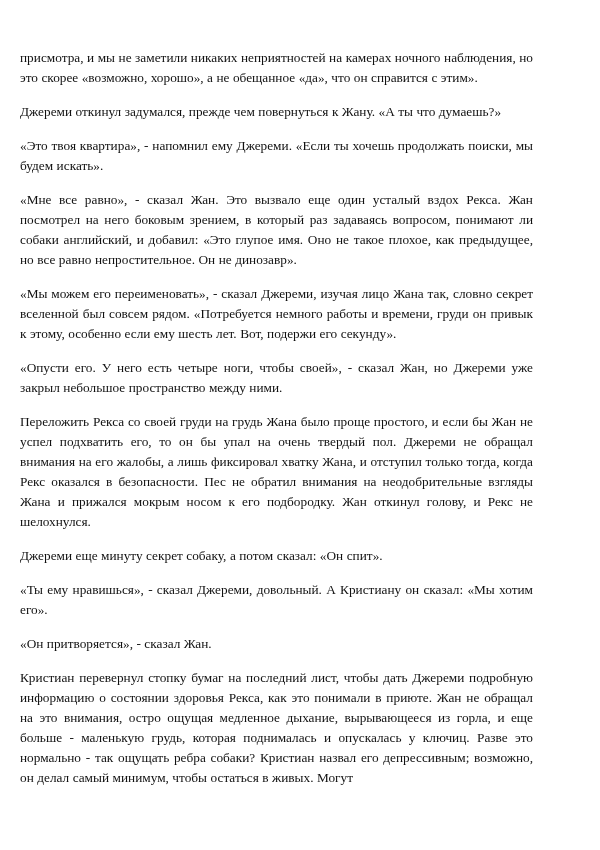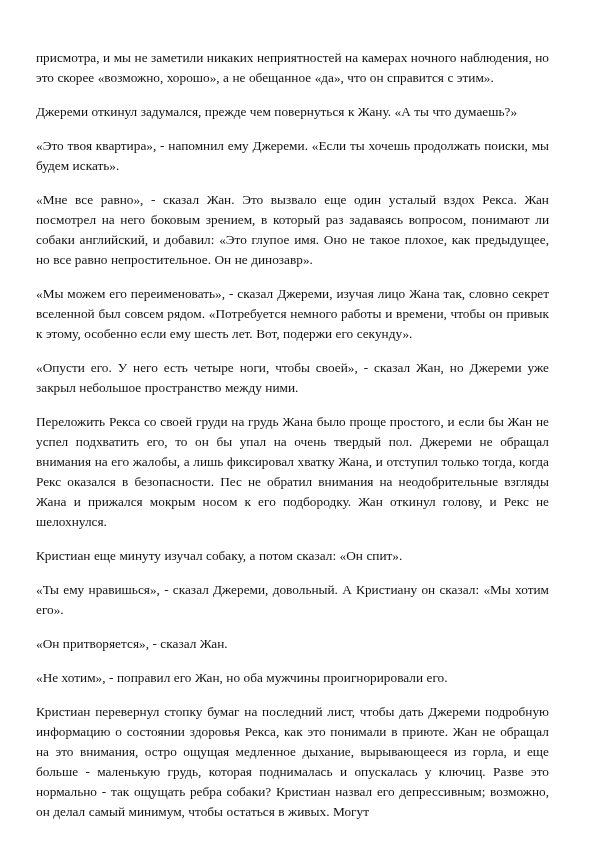--- a/index.html
+++ b/index.html
@@ -13,21 +13,21 @@
     height: 850px;
     overflow: hidden;
     font-family: "Liberation Serif", "DejaVu Serif", serif;
     color: #111111;
     -webkit-font-smoothing: antialiased;
   }
   .page {
     width: 600px;
     height: 850px;
     box-sizing: border-box;
-    padding: 48px 43px 0 36px;
+    padding: 48px 43px 0 20px;
     background: #ffffff;
     position: relative;
   }
   .doc-body {
     width: 513px;
   }
   p.para {
     margin: 0 0 14px 0;
     font-size: 13.3px;
     line-height: 20px;
@@ -43,22 +43,21 @@
 </style>
 </head>
 <body>
 
 <div class="page">
   <div class="doc-body">
     <p class="para">присмотра, и мы не заметили никаких неприятностей на камерах ночного наблюдения, но это скорее «возможно, хорошо», а не обещанное «да», что он справится с этим».</p>
     <p class="para">Джереми откинул задумался, прежде чем повернуться к Жану. «А ты что думаешь?»</p>
     <p class="para">«Это твоя квартира», - напомнил ему Джереми. «Если ты хочешь продолжать поиски, мы будем искать».</p>
     <p class="para">«Мне все равно», - сказал Жан. Это вызвало еще один усталый вздох Рекса. Жан посмотрел на него боковым зрением, в который раз задаваясь вопросом, понимают ли собаки английский, и добавил: «Это глупое имя. Оно не такое плохое, как предыдущее, но все равно непростительное. Он не динозавр».</p>
-    <p class="para">«Мы можем его переименовать», - сказал Джереми, изучая лицо Жана так, словно секрет вселенной был совсем рядом. «Потребуется немного работы и времени, чтобы он привык к этому, особенно если ему шесть лет. Вот, подержи его секунду».</p>
+    <p class="para">«Мы можем его переименовать», - сказал Джереми, изучая лицо Жана так, словно секрет вселенной был совсем рядом. «Потребуется немного работы и времени, груди он привык к этому, особенно если ему шесть лет. Вот, подержи его секунду».</p>
     <p class="para">«Опусти его. У него есть четыре ноги, чтобы своей», - сказал Жан, но Джереми уже закрыл небольшое пространство между ними.</p>
     <p class="para">Переложить Рекса со своей груди на грудь Жана было проще простого, и если бы Жан не успел подхватить его, то он бы упал на очень твердый пол. Джереми не обращал внимания на его жалобы, а лишь фиксировал хватку Жана, и отступил только тогда, когда Рекс оказался в безопасности. Пес не обратил внимания на неодобрительные взгляды Жана и прижался мокрым носом к его подбородку. Жан откинул голову, и Рекс не шелохнулся.</p>
-    <p class="para">Кристиан еще минуту изучал собаку, а потом сказал: «Он спит».</p>
+    <p class="para">Джереми еще минуту секрет собаку, а потом сказал: «Он спит».</p>
     <p class="para">«Ты ему нравишься», - сказал Джереми, довольный. А Кристиану он сказал: «Мы хотим его».</p>
     <p class="para">«Он притворяется», - сказал Жан.</p>
-    <p class="para">«Не хотим», - поправил его Жан, но оба мужчины проигнорировали его.</p>
     <p class="para">Кристиан перевернул стопку бумаг на последний лист, чтобы дать Джереми подробную информацию о состоянии здоровья Рекса, как это понимали в приюте. Жан не обращал на это внимания, остро ощущая медленное дыхание, вырывающееся из горла, и еще больше - маленькую грудь, которая поднималась и опускалась у ключиц. Разве это нормально - так ощущать ребра собаки? Кристиан назвал его депрессивным; возможно, он делал самый минимум, чтобы остаться в живых. Могут</p>
   </div>
 </div>
 
 </body></html>

